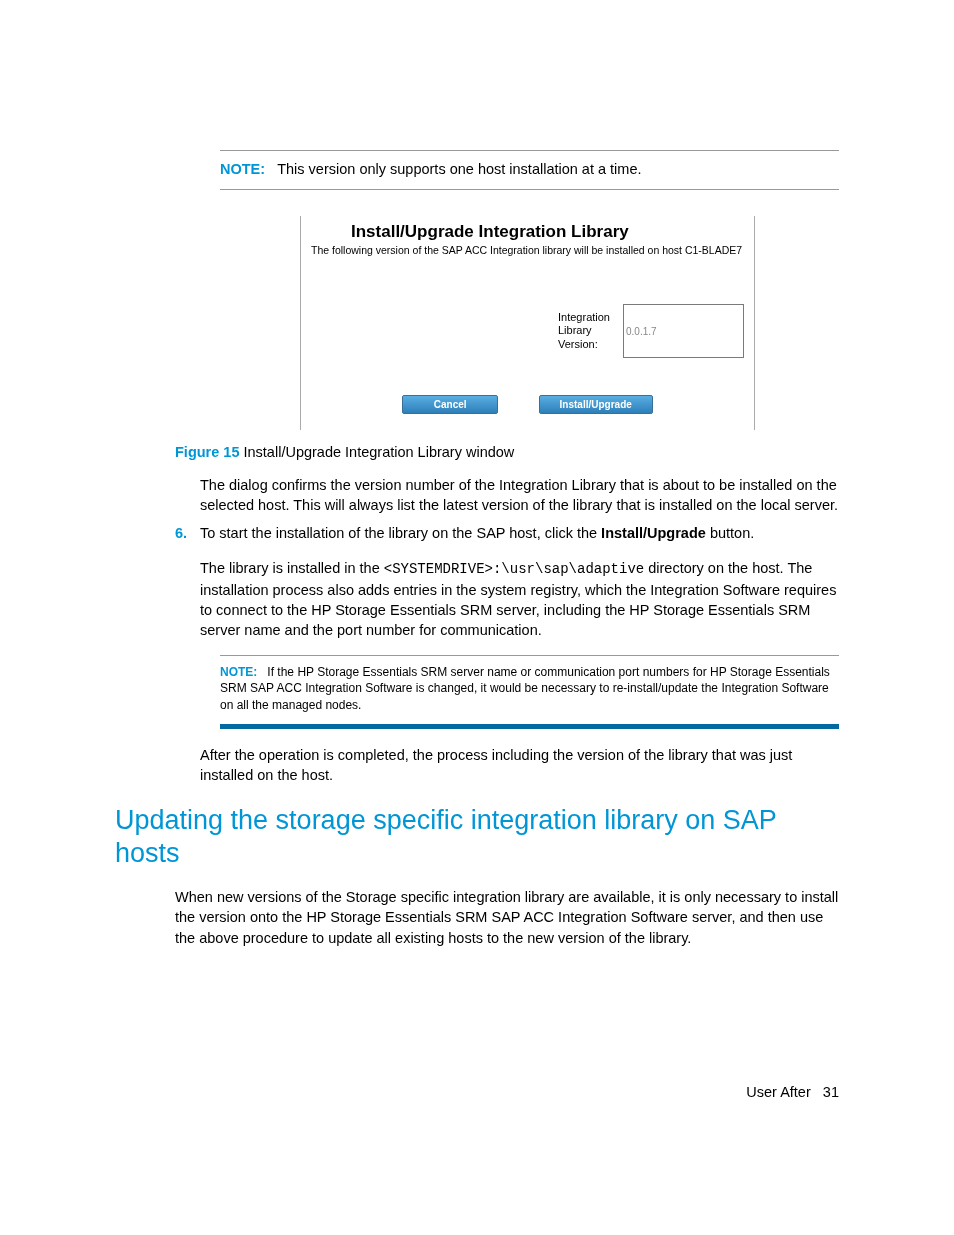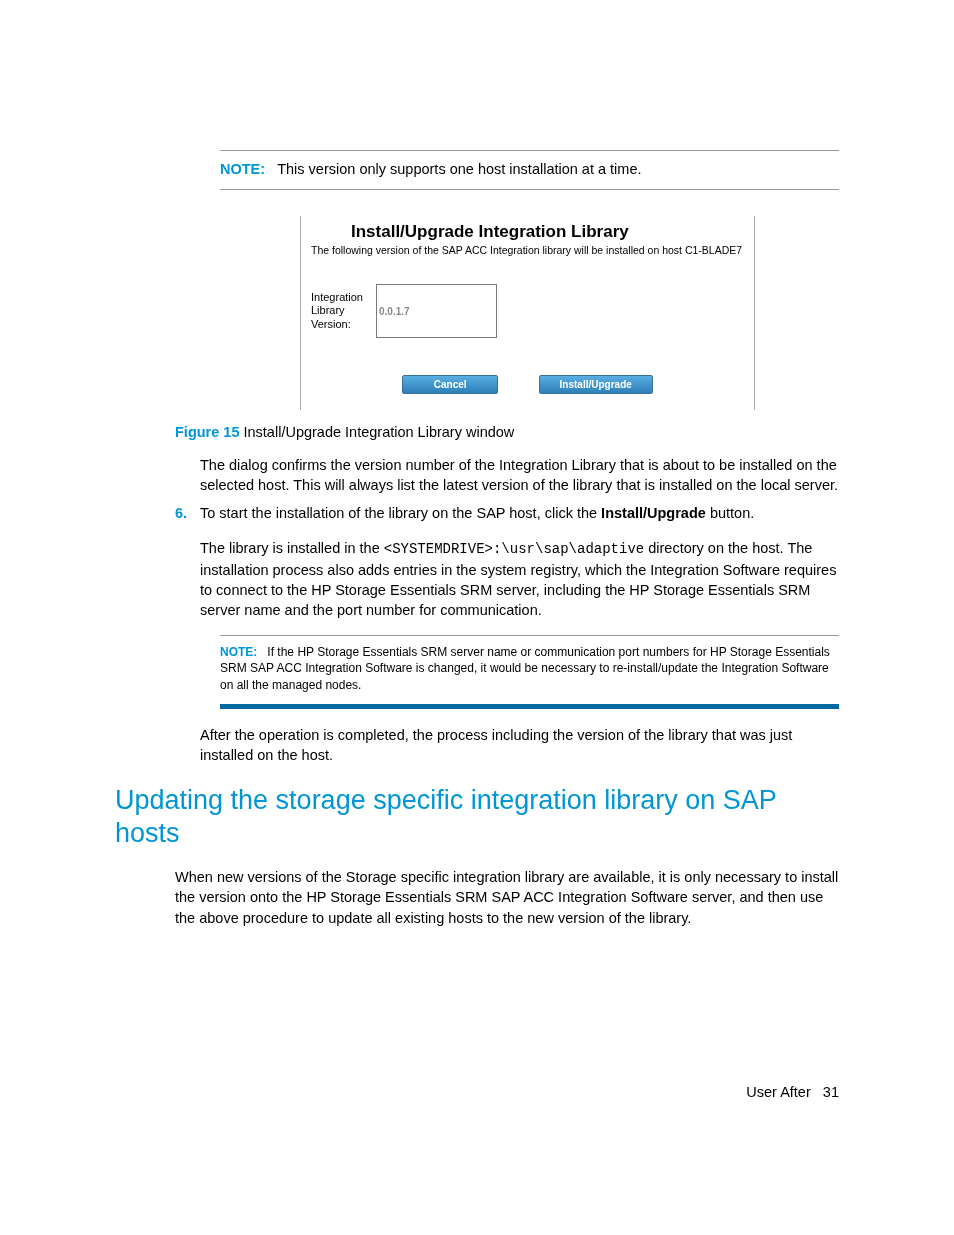--- a/index.html
+++ b/index.html
@@ -45,38 +45,38 @@
   .fig-title {
     font-size: 17px;
     font-weight: 600;
     margin-left: 40px;
   }
   .fig-sub {
     font-size: 10.5px;
     margin-top: 2px;
   }
   .fig-form {
-    margin-top: 28px;
+    margin-top: 48px;
     display: flex;
     align-items: center;
     gap: 10px;
     font-size: 11px;
+    justify-content: flex-end;
   }
   .fig-label {
     width: 55px;
     line-height: 1.25;
   }
   .fig-input {
     width: 115px;
     height: 16px;
     border: 1px solid #7a7a7a;
     font-size: 10px;
     padding: 18px 2px;
     color: #888;
-    font-weight: bold;
   }
   .fig-buttons {
     margin-top: 36px;
     text-align: center;
   }
   .fig-btn {
     display: inline-block;
     min-width: 54px;
     padding: 3px 20px;
     font-size: 10px;

